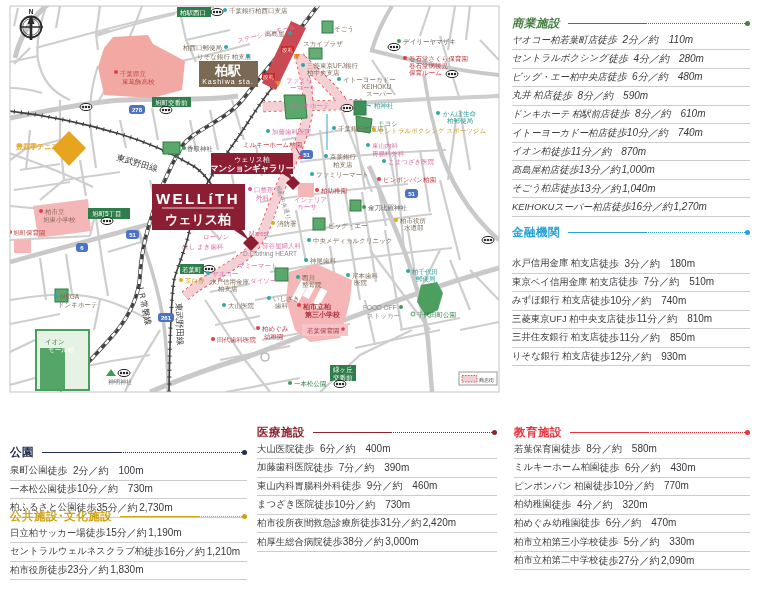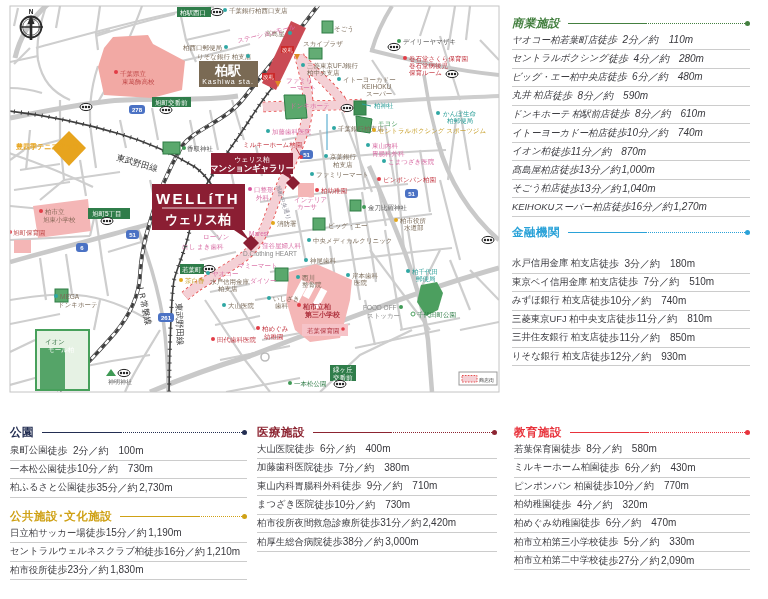--- a/index.html
+++ b/index.html
@@ -641,21 +641,21 @@
 
     <div class="it">
         <span class="nm">りそな銀行 柏支店</span>
         <span class="ds">徒歩<b class="mi">12分</b>／約<b class="me">930m</b></span>
       </div>
   </div>
 </div>
 
 <div class="sec" style="left:10px;top:424px;width:237px;">
 
-  <div class="hd" style="color:#232e52;">
+  <div class="hd" style="color:#232e52;margin-top:20px;">
       <span>公園</span>
       <span class="rl" style="color:#232e52;">
         <i class="s"></i>
         <i class="d"></i>
         <i class="c" style="background:#232e52;"></i>
       </span>
     </div>
   <div style="margin-top:2px;">
 
     <div class="it">
@@ -716,26 +716,26 @@
     </div>
   <div style="margin-top:0.5px;">
 
     <div class="it">
         <span class="nm">大山医院</span>
         <span class="ds">徒歩<b class="mi">6分</b>／約<b class="me">400m</b></span>
       </div>
 
     <div class="it">
         <span class="nm">加藤歯科医院</span>
-        <span class="ds">徒歩<b class="mi">7分</b>／約<b class="me">380m</b></span>
+        <span class="ds">徒歩<b class="mi">7分</b>／約<b class="me">390m</b></span>
       </div>
 
     <div class="it">
         <span class="nm">東山内科胃腸科外科</span>
-        <span class="ds">徒歩<b class="mi">9分</b>／約<b class="me">710m</b></span>
+        <span class="ds">徒歩<b class="mi">9分</b>／約<b class="me">460m</b></span>
       </div>
 
     <div class="it">
         <span class="nm">まつざき医院</span>
         <span class="ds">徒歩<b class="mi">10分</b>／約<b class="me">730m</b></span>
       </div>
 
     <div class="it">
         <span class="nm">柏市役所夜間救急診療所</span>
         <span class="ds">徒歩<b class="mi">31分</b>／約<b class="me">2,420m</b></span>

